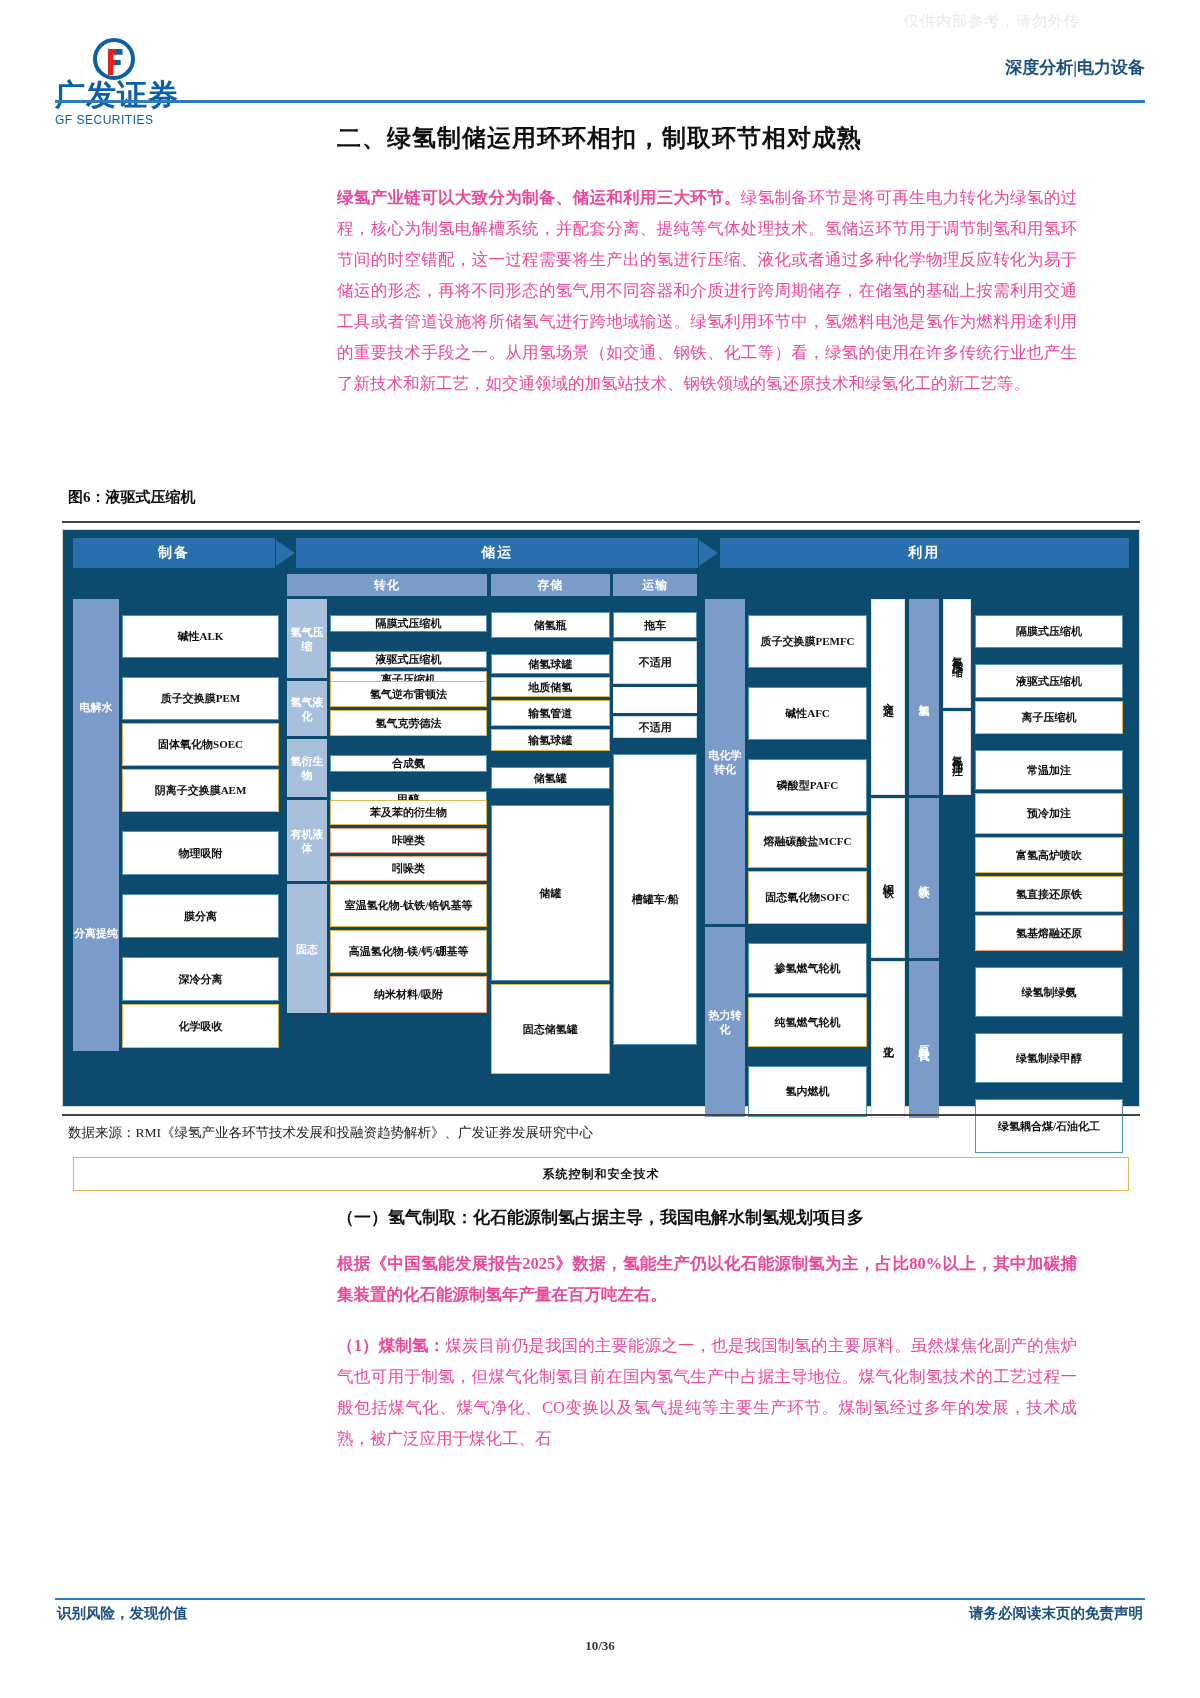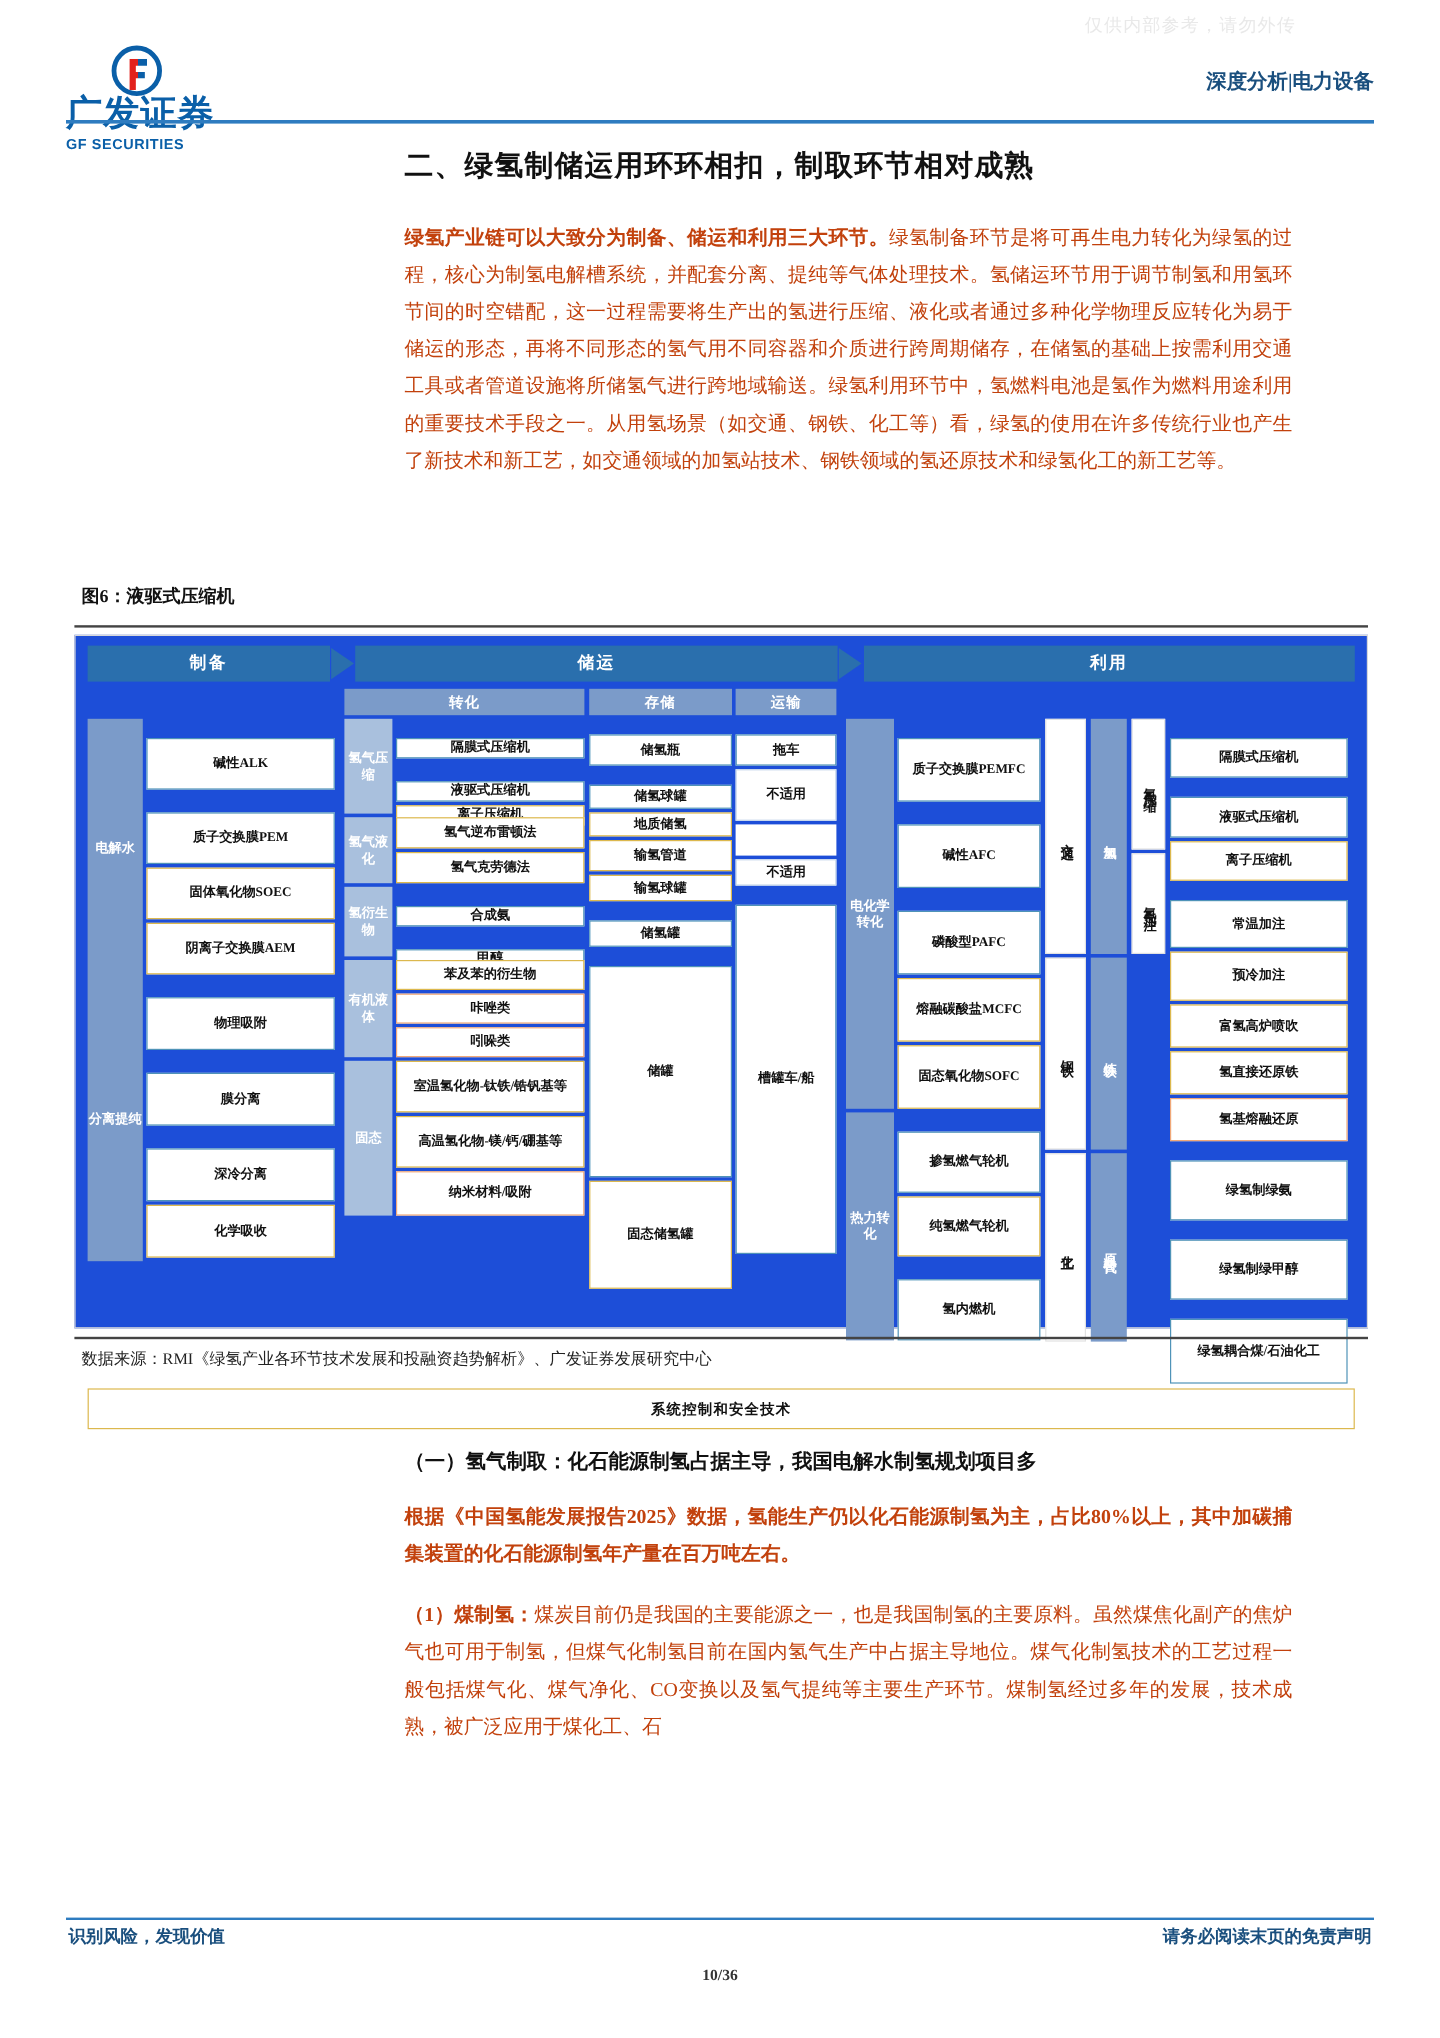--- a/index.html
+++ b/index.html
@@ -34,42 +34,42 @@
     width:15px; height:26px;
     background:linear-gradient(90deg,#e2211c 0 45%, #0a5fa8 45% 100%);
     clip-path: polygon(0 0,100% 0,100% 22%,38% 22%,38% 42%,88% 42%,88% 62%,38% 62%,38% 100%,0 100%);
   }
   .logo-text { display:flex; flex-direction:column; line-height:1; }
   .logo-cn {
     font-size:30px; font-weight:bold; color:#0a5fa8;
     font-family:"Liberation Serif", serif; letter-spacing:1px;
   }
   .logo-en {
-    font-size:12px; font-weight:bold; color:#0a5fa8; margin-top:4px;
+    font-size:12px; font-weight:normal; color:#0a5fa8; margin-top:4px;
     letter-spacing:0.5px; font-family:"Liberation Sans", sans-serif;
   }
   .header-right {
     position:absolute; right:0; top:18px;
     font-size:17px; font-weight:bold; color:#1a4f7e;
     font-family:"Liberation Serif", serif;
   }
   .header-rule {
     position:absolute; left:55px; top:100px; width:1090px; height:3px;
     background:#2e7cc0;
   }
 
   
   .h1 {
     position:absolute; left:337px; top:122px; width:740px;
     font-size:24px; font-weight:bold; color:#111;
     letter-spacing:1px;
   }
   .para {
     position:absolute; left:337px; width:740px;
-    font-size:16.5px; line-height:31px; color:#c2410c;
+    font-size:16.5px; line-height:31px; color:#ec4899;
     text-align:justify;
   }
   .para b { font-weight:bold; }
   #p1 { top:182px; }
 
   .fig-title {
     position:absolute; left:68px; top:488px;
     font-size:15px; font-weight:bold; color:#111;
   }
   .fig-rule {
@@ -104,21 +104,21 @@
   }
   .footer-page {
     position:absolute; left:0; right:0; top:1638px; text-align:center;
     font-size:13px; font-weight:bold; color:#333;
   }
 
   
   .diagram {
     position:absolute; left:62px; top:529px;
     width:1078px; height:578px;
-    border:1px solid #d9d9d9; background:#1d4ed8;
+    border:1px solid #d9d9d9; background:#0c4a6e;
     padding:8px 10px 6px 10px;
   }
   .band-row { display:flex; height:30px; margin-bottom:6px; }
   .band {
     background:#2a6fad; color:#fff; font-size:14px; font-weight:bold;
     display:flex; align-items:center; justify-content:center;
     letter-spacing:2px;
   }
   .band.prep { width:206px; }
   .band.store { width:410px; }

